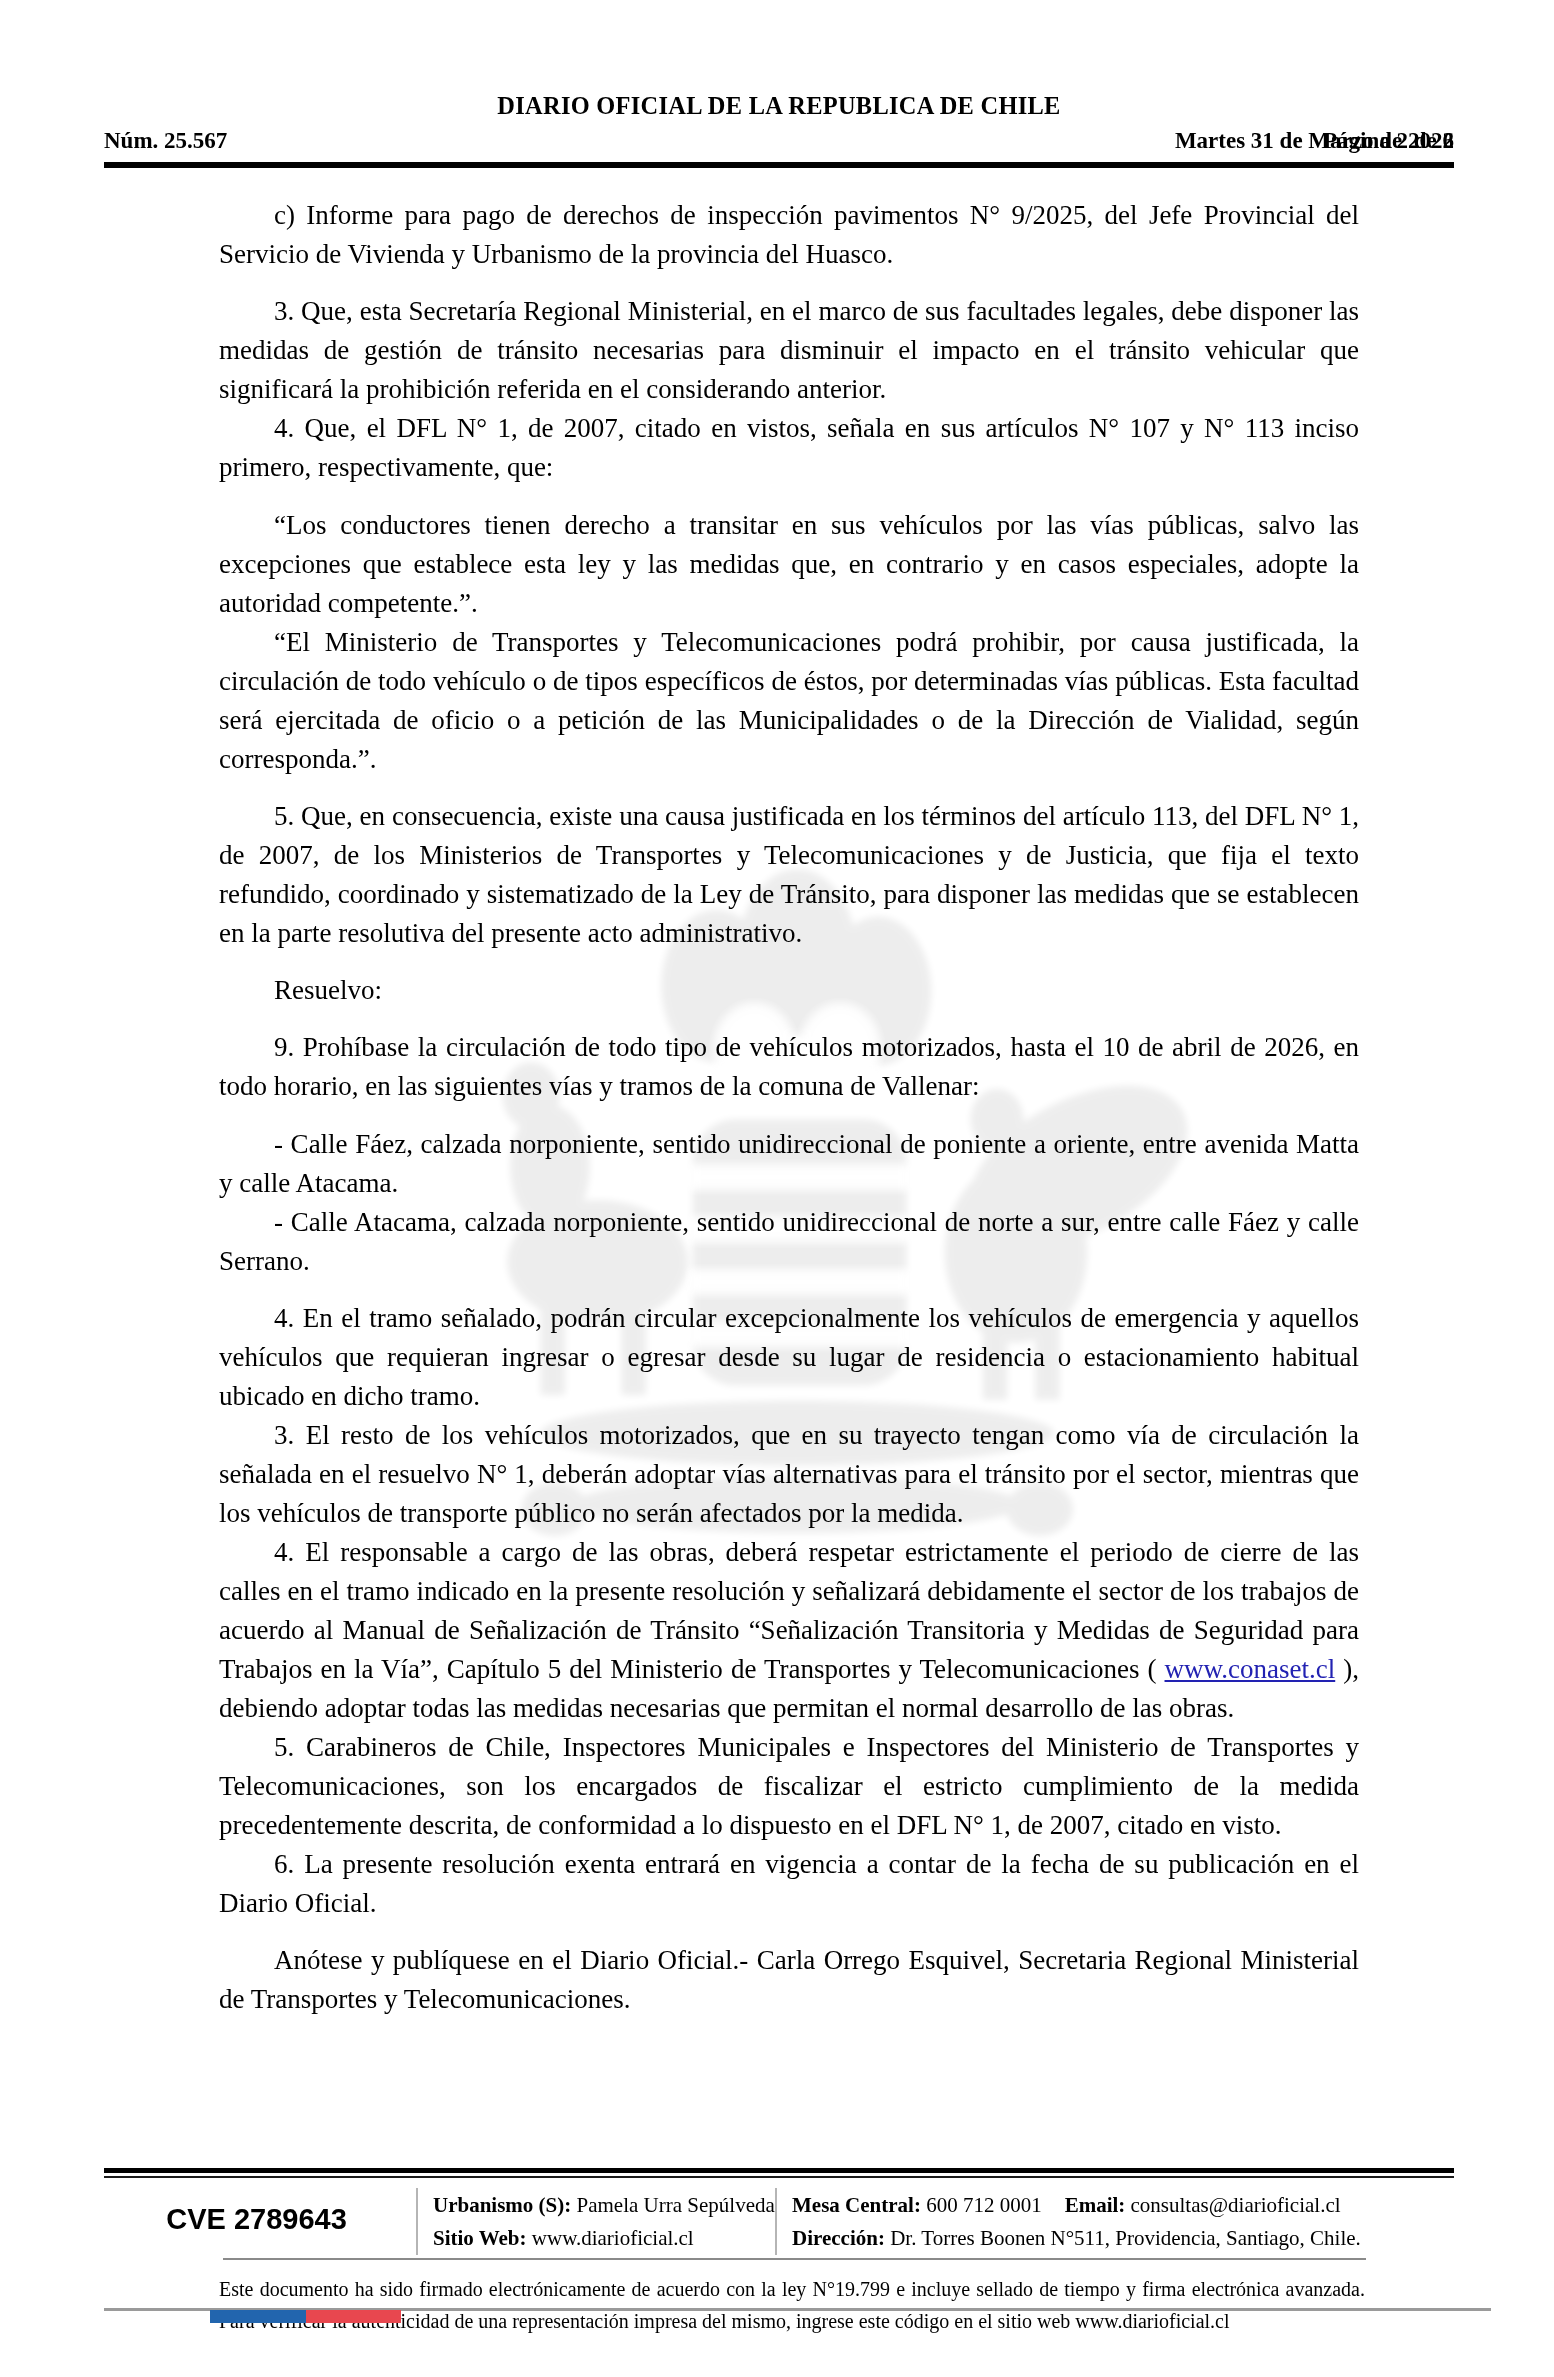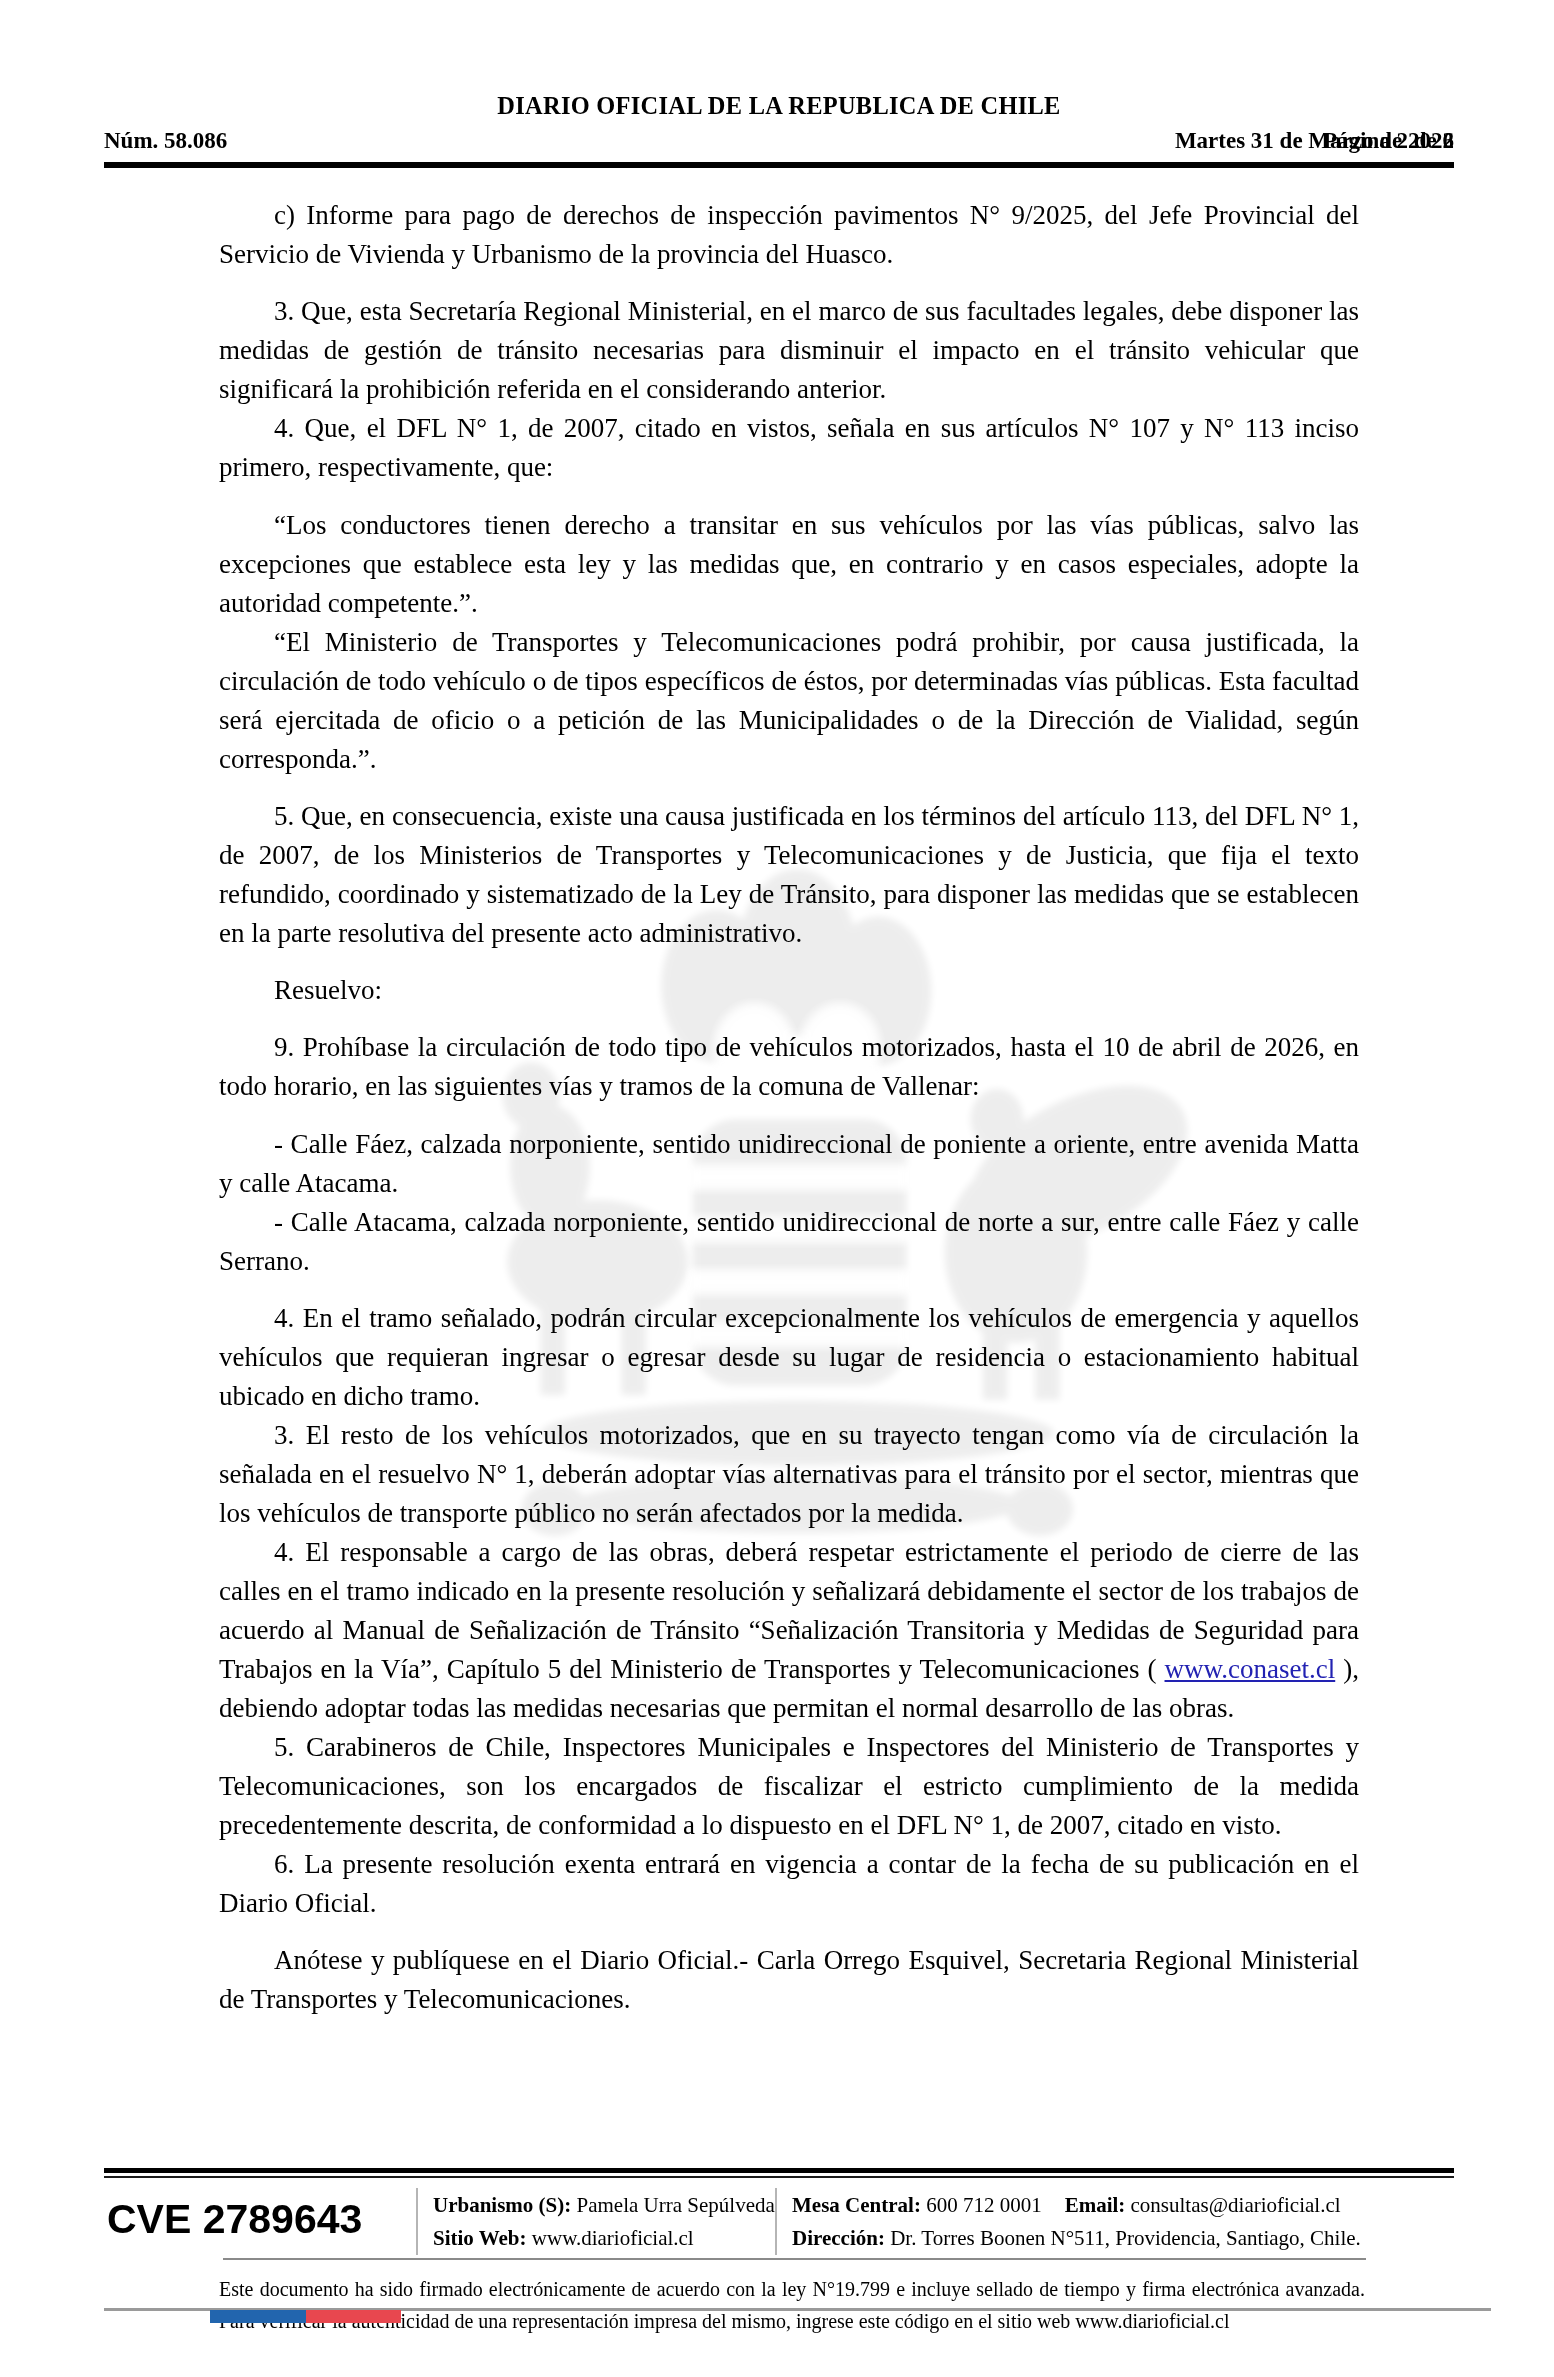--- a/index.html
+++ b/index.html
@@ -41,22 +41,22 @@
   .doc-body p.gap{margin-top:18.3px;}
   a.doc-link{color:#2222b2;cursor:pointer;}
   
   .footer-rule-thick{position:absolute;top:2168px;left:104px;width:1350px;height:4.9px;background:#000;}
   .footer-rule-thin{position:absolute;top:2176px;left:104px;width:1350px;height:1.8px;background:#1a1a1a;}
   .footer-info{
     position:absolute;top:2187px;left:104px;width:1350px;height:72px;
     font-size:21px;line-height:33px;
   }
   .cve{
-    position:absolute;left:3px;top:16px;width:299px;text-align:left;
-    font-family:"Liberation Sans", sans-serif;font-weight:bold;font-size:41px;
+    position:absolute;left:3px;top:16px;width:299px;text-align:center;
+    font-family:"Liberation Sans", sans-serif;font-weight:bold;font-size:29px;
   }
   .v-divider{position:absolute;top:1.2px;width:1.8px;height:67px;background:#b5b5b5;}
   .v-div-1{left:312px;}
   .v-div-2{left:671px;}
   .info-col{position:absolute;top:2.4px;}
   .info-col-left{left:329px;}
   .info-col-right{left:688px;}
   .info-label{font-weight:bold;}
   .info-spacer{display:inline-block;width:23px;}
   .footer-mid-rule{position:absolute;top:2258px;left:223px;width:1143px;height:2.4px;background:#8a8a8a;}
@@ -108,21 +108,21 @@
 
       <ellipse cx="505" cy="610" rx="270" ry="34" fill="#000"></ellipse>
       <ellipse cx="505" cy="685" rx="235" ry="30" fill="#000"></ellipse>
       <ellipse cx="250" cy="690" rx="35" ry="28" fill="#000"></ellipse>
       <ellipse cx="760" cy="690" rx="35" ry="28" fill="#000"></ellipse>
     </g>
   </svg>
 
   <div class="header-title">DIARIO OFICIAL DE LA REPUBLICA DE CHILE</div>
   <div class="header-row">
-    <span class="header-issue">Núm. 58.086</span>
+    <span class="header-issue">Núm. 25.567</span>
     <span class="header-date">Martes 31 de Marzo de 2026</span>
     <span class="header-page">Página 2 de 2</span>
   </div>
   <div class="header-rule"></div>
 
   <div class="doc-body">
       <p>c) Informe para pago de derechos de inspección pavimentos N° 9/2025, del Jefe Provincial del Servicio de Vivienda y Urbanismo de la provincia del Huasco.</p>
       <p class="gap">3. Que, esta Secretaría Regional Ministerial, en el marco de sus facultades legales, debe disponer las medidas de gestión de tránsito necesarias para disminuir el impacto en el tránsito vehicular que significará la prohibición referida en el considerando anterior.</p>
       <p>4. Que, el DFL N° 1, de 2007, citado en vistos, señala en sus artículos N° 107 y N° 113 inciso primero, respectivamente, que:</p>
       <p class="gap">“Los conductores tienen derecho a transitar en sus vehículos por las vías públicas, salvo las excepciones que establece esta ley y las medidas que, en contrario y en casos especiales, adopte la autoridad competente.”.</p>

